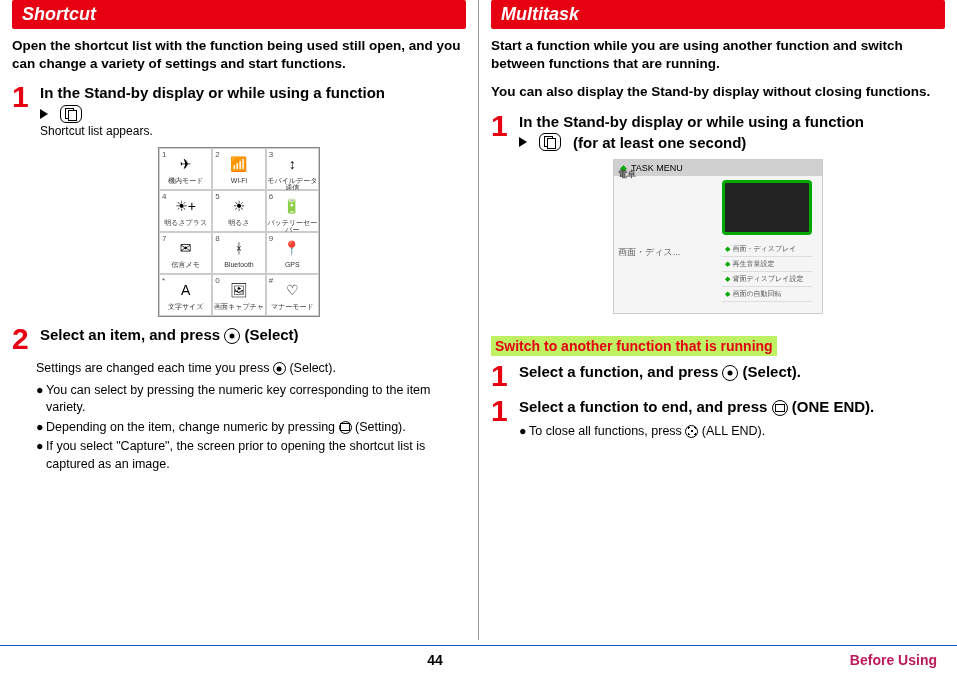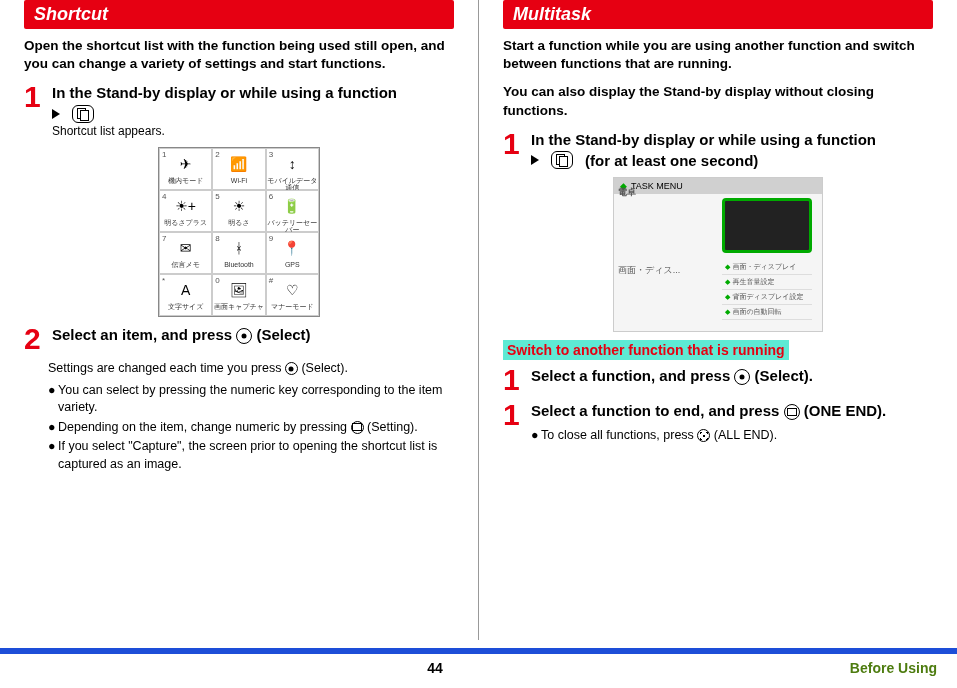--- a/index.html
+++ b/index.html
@@ -11,21 +11,21 @@
   width: 957px;
   height: 688px;
   position: relative;
 }
 .page {
   display: flex;
   gap: 0;
 }
 .col {
   width: 478px;
-  padding: 0 24px;
+  padding: 0 12px;
 }
 .divider {
   width: 1px;
   background: #999;
   height: 640px;
 }
 .section-header {
   background: #e60012;
   color: #fff;
   font-weight: bold;
@@ -226,38 +226,39 @@
   width: 90px;
   font-size: 7px;
   color: #555;
 }
 .task-list div { padding: 2px 3px; border-bottom: 1px solid #ddd; display:flex; align-items:center; gap:2px;}
 
 .sub-header {
   color: #e60012;
   font-weight: bold;
   font-size: 14px;
-  background: #5eead4;
+  background: #bef264;
   display: inline-block;
   padding: 2px 4px;
+  margin-top: 14px;
   margin-bottom: 6px;
 }
 .footer {
   position: absolute;
   bottom: 8px;
   width: 957px;
   display: flex;
   justify-content: space-between;
   align-items: center;
-  padding: 4px 20px;
-  border-top: 6px solid #1d4ed8;
+  padding: 12px 20px;
+  border-top: 1px solid #1d4ed8;
   padding-top: 6px;
 }
 .page-num { font-weight: bold; font-size: 14px; margin: 0 auto; }
-.section-name { color: #4d7c0f; font-weight: bold; font-size: 14px; }
+.section-name { color: #be185d; font-weight: bold; font-size: 14px; }
 </style>
 </head>
 <body>
 
 <div class="page">
   <div class="col">
     <div class="section-header">Shortcut</div>
     <p class="intro">Open the shortcut list with the function being used still open, and you can change a variety of settings and start functions.</p>
 
     <div class="step">

